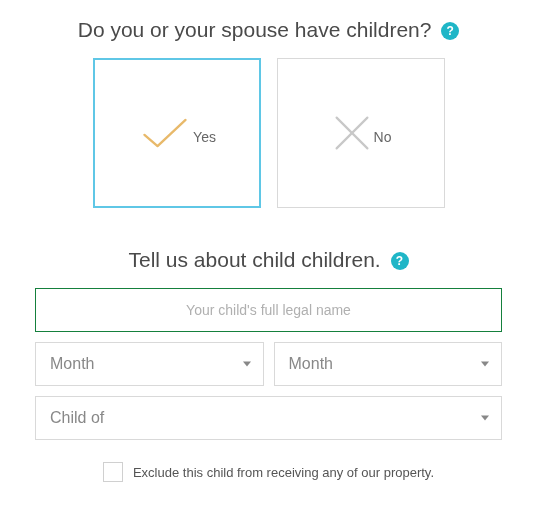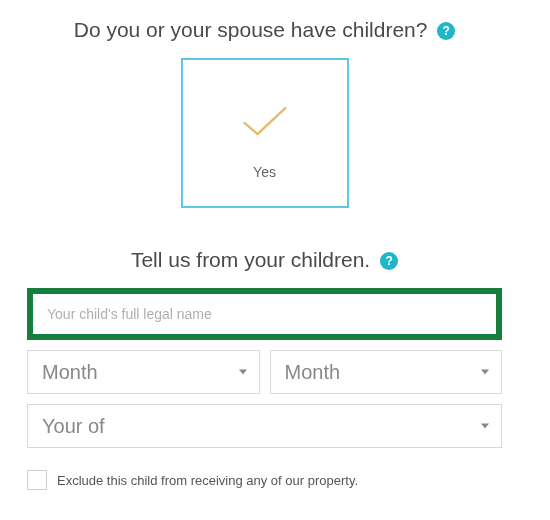--- a/index.html
+++ b/index.html
@@ -6,20 +6,21 @@
   body {
     font-family: "Segoe UI", "Helvetica Neue", Arial, sans-serif;
     background: #ffffff;
     width: 550px;
     height: 520px;
     color: #4a4a4a;
     font-weight: 300;
   }
   .container {
     padding: 18px 48px 0 27px;
+    margin-left: 8px;
   }
   .question {
     font-size: 21px;
     color: #4a4a4a;
     font-weight: 300;
     text-align: center;
     margin-bottom: 16px;
   }
   .help-icon {
     display: inline-flex;
@@ -40,21 +41,21 @@
     display: flex;
     gap: 16px;
     justify-content: center;
     margin-bottom: 40px;
   }
   .choice-card {
     width: 168px;
     height: 150px;
     border: 1px solid #d9d9d9;
     display: flex;
-    flex-direction: column;
+    flex-direction: row;
     align-items: center;
     justify-content: center;
     cursor: pointer;
     background: #fff;
   }
   .choice-card.selected {
     border: 2px solid #5fc7e6;
   }
   .choice-card .icon-wrap {
     height: 70px;
@@ -74,58 +75,59 @@
     text-align: center;
     margin-bottom: 16px;
   }
   .field-row {
     display: flex;
     gap: 10px;
     margin-bottom: 10px;
   }
   .text-input {
     flex: 1;
-    height: 52px;
-    border: 6px solid #15803d;
+    height: 44px;
+    border: 1px solid #15803d;
     padding: 0 14px;
     font-size: 14px;
     font-family: inherit;
     color: #555;
+    text-align: center;
   }
   .text-input::placeholder {
     color: #b0b0b0;
     font-weight: 300;
   }
   .select {
     position: relative;
     flex: 1;
     height: 44px;
     border: 1px solid #d9d9d9;
     background: #fff;
     display: flex;
     align-items: center;
     padding: 0 30px 0 14px;
-    font-size: 20px;
+    font-size: 16px;
     color: #888;
     cursor: pointer;
   }
   .select .caret {
     position: absolute;
     right: 12px;
     top: 50%;
     transform: translateY(-50%);
     width: 0; height: 0;
     border-left: 4px solid transparent;
     border-right: 4px solid transparent;
     border-top: 5px solid #888;
   }
   .exclude-row {
     display: flex;
     align-items: center;
-    justify-content: flex-start;
+    justify-content: center;
     gap: 10px;
     margin-top: 22px;
   }
   .checkbox {
     width: 20px;
     height: 20px;
     border: 1px solid #d0d0d0;
     background: #fff;
     cursor: pointer;
   }
@@ -146,45 +148,53 @@
 
   <div class="choice-row">
     <div class="choice-card selected">
       <div class="icon-wrap">
         <svg width="56" height="40" viewBox="0 0 60 40">
           <path d="M8 22 L22 34 L52 6" stroke="#e8b96a" stroke-width="2.5" fill="none" stroke-linecap="round" stroke-linejoin="round"></path>
         </svg>
       </div>
       <div class="label">Yes</div>
     </div>
+    <div class="choice-card">
+      <div class="icon-wrap">
+        <svg width="44" height="44" viewBox="0 0 40 40">
+          <path d="M6 6 L34 34 M34 6 L6 34" stroke="#c8c8c8" stroke-width="2" fill="none" stroke-linecap="round"></path>
+        </svg>
+      </div>
+      <div class="label">No</div>
+    </div>
   </div>
 
   <div class="section-heading">
-    <span>Tell us from your children.</span>
+    <span>Tell us about child children.</span>
     <span class="help-icon">?</span>
   </div>
 
   <div class="field-row">
     <input class="text-input" type="text" placeholder="Your child's full legal name" style="">
   </div>
 
   <div class="field-row">
     <div class="select">
       <span>Month</span>
       <span class="caret"></span>
     </div>
     <div class="select">
       <span>Month</span>
       <span class="caret"></span>
     </div>
   </div>
 
   <div class="field-row">
     <div class="select">
-      <span>Your of</span>
+      <span>Child of</span>
       <span class="caret"></span>
     </div>
   </div>
 
   <div class="exclude-row">
     <div class="checkbox"></div>
     <span class="exclude-label">Exclude this child from receiving any of our property.</span>
   </div>
 
 </div>

